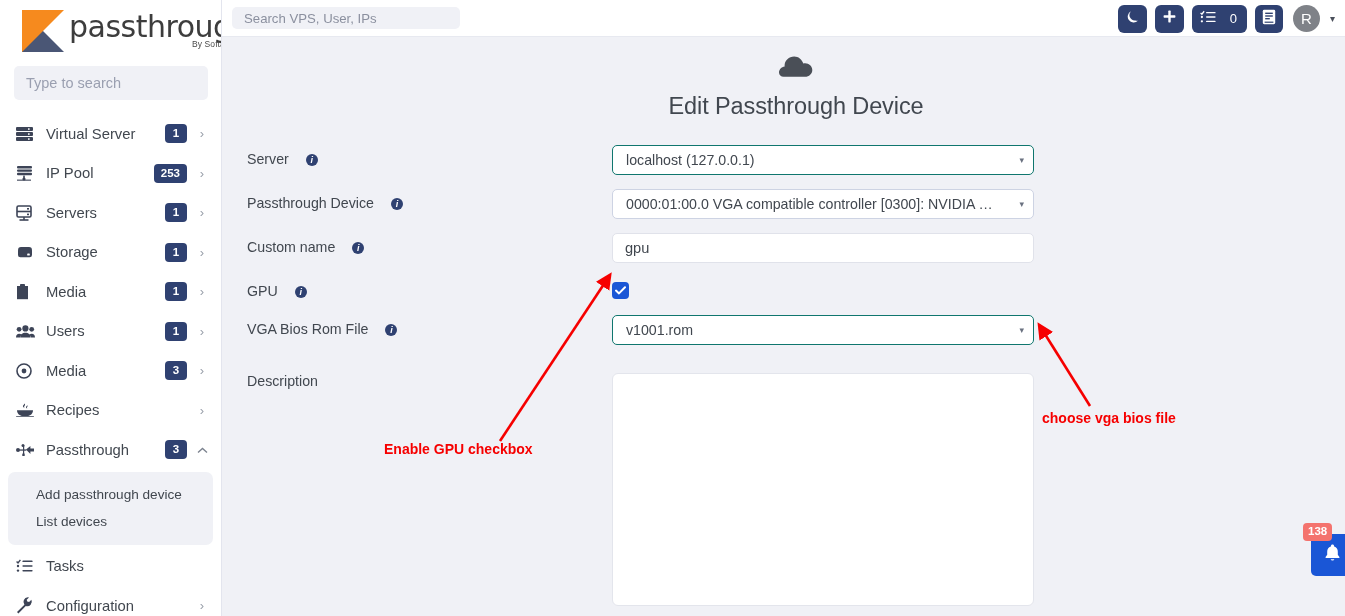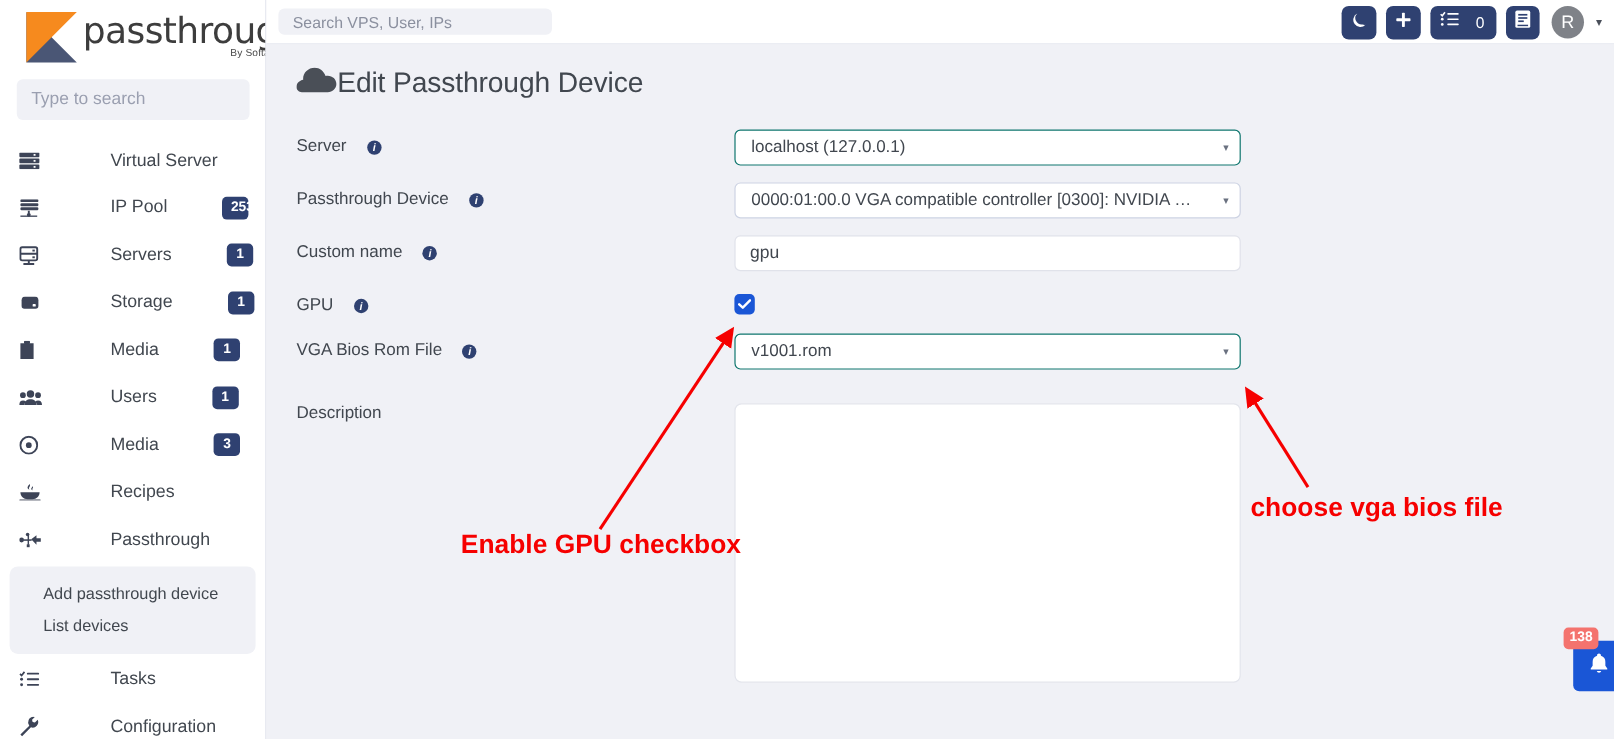--- a/index.html
+++ b/index.html
@@ -47,21 +47,21 @@
     margin: 4px 14px 12px 14px; height: 34px;
     background: #f0f1f6; border: none; border-radius: 5px;
     font-size: 14.5px; color: #9a9fb0; padding: 0 12px;
     font-family: "Liberation Sans", sans-serif; width: 194px; display: block;
   }
   .side-search::placeholder { color: #9a9fb0; }
 
   .nav { padding-top: 2px; }
   .nav-item {
     height: 39.5px; display: flex; align-items: center;
-    padding: 0 14px 0 16px; cursor: pointer; position: relative; gap: 46px;
+    padding: 0 14px 0 16px; cursor: pointer; position: relative;
   }
   .nav-ico {
     width: 26px; flex: 0 0 26px; display: flex; align-items: center;
     justify-content: flex-start; color: #3d4457;
   }
   .nav-label {
     flex: 1 1 auto; font-size: 14.8px; color: #41474f;
     padding-left: 4px; white-space: nowrap;
   }
   .badge {
@@ -104,22 +104,23 @@
   .tbtn.wide { padding: 0 10px 0 8px; gap: 14px; }
   .tbtn .cnt { font-size: 13px; color: #fff; }
   .avatar {
     width: 27px; height: 27px; border-radius: 50%; background: #7f8288;
     color: #fff; font-size: 15px; display: flex; align-items: center;
     justify-content: center; cursor: pointer; margin-left: 2px;
   }
   .avatar-caret { color: #4a4f5a; font-size: 10px; margin-left: 2px; cursor: pointer; }
 
   .page-title {
-    display: flex; align-items: center; 
+    display: flex; align-items: center; gap: 11px;
     padding: 19px 0 0 25px;
+    flex-direction: column;
   }
   .page-title h1 {
     font-size: 23.5px; font-weight: 400; color: #41474f;
     letter-spacing: -0.1px;
   }
 
   .form { padding: 25px 0 0 25px; position: relative; }
   .frow { display: flex; align-items: flex-start; margin-bottom: 14px; position: relative; }
   .flabel {
     width: 365px; flex: 0 0 365px; font-size: 14.2px; color: #41474f;
@@ -160,21 +161,21 @@
     width: 422px; height: 233px; background: #fff;
     border: 1px solid #e3e5ec; border-radius: 6px;
     resize: none; font-family: "Liberation Sans", sans-serif;
     font-size: 14px; color: #41474f; padding: 8px 11px;
   }
 
   
   .anno { position: absolute; pointer-events: none; }
   .anno-txt {
     position: absolute; color: #f60000; font-weight: 700;
-    font-size: 22px; font-family: "Liberation Sans", sans-serif;
+    font-size: 14px; font-family: "Liberation Sans", sans-serif;
     white-space: nowrap;
   }
   svg.arrows {
     position: absolute; left: 0; top: 0; width: 1345px; height: 616px;
     pointer-events: none;
   }
 
   .notif {
     position: absolute; right: -8px; bottom: 40px; width: 42px; height: 42px;
     background: #1a56d6; border-radius: 5px 0 0 5px;

